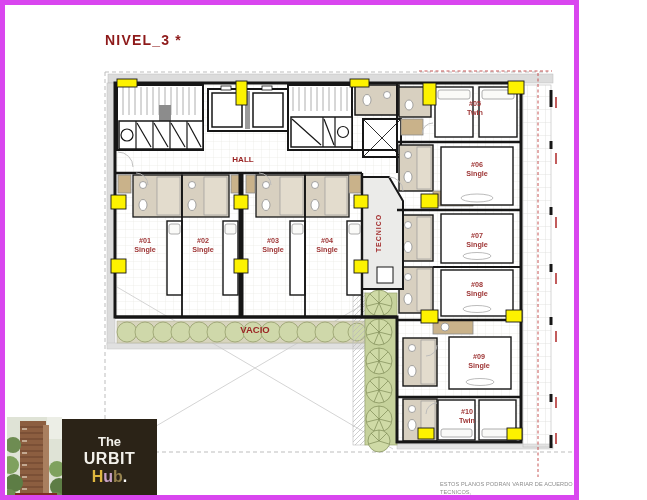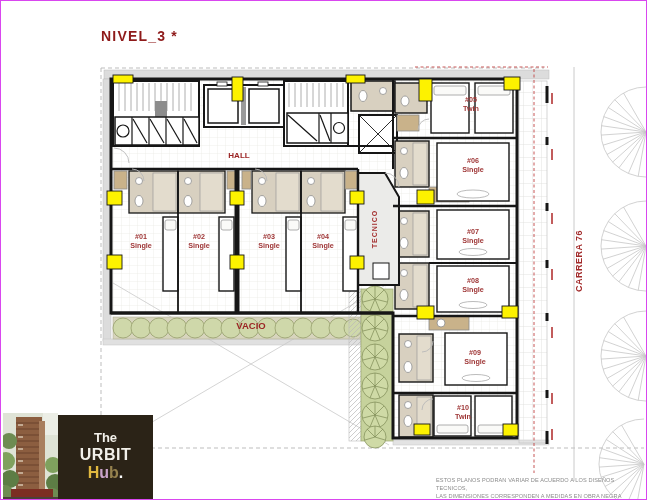--- a/index.html
+++ b/index.html
@@ -1,16 +1,16 @@
 <!DOCTYPE html>
 <html><head>
 <meta charset="utf-8">
 <style>
   html,body{margin:0;padding:0;background:#ffffff;}
-  #page{position:relative;width:647px;height:500px;background:#ffffff;border:1px solid #d946ef;box-sizing:border-box;overflow:hidden;font-family:"Liberation Sans",sans-serif;}
+  #page{position:relative;width:579px;height:500px;background:#ffffff;border:5px solid #d946ef;box-sizing:border-box;overflow:hidden;font-family:"Liberation Sans",sans-serif;}
   #plan-svg{position:absolute;left:0;top:0;}
   .logo{position:absolute;left:2px;top:412px;display:flex;align-items:stretch;}
   .logo-art{width:55px;height:86px;overflow:hidden;}
   .logo-box{width:95px;height:84px;background:#2b2317;color:#f2f0ea;display:flex;flex-direction:column;justify-content:center;align-items:center;margin-top:2px;}
   .logo-line1{font-size:13px;font-weight:bold;line-height:1.15;}
   .logo-line2{font-size:16px;font-weight:bold;letter-spacing:.5px;line-height:1.15;}
   .logo-line3{font-size:16px;font-weight:bold;line-height:1.15;}
   .hub-h{color:#e0b83f;} .hub-u{color:#c9a3c9;} .hub-b{color:#96824e;} .hub-dot{color:#fdfdfd;}
   .disclaimer{position:absolute;left:435px;top:476px;width:210px;font-size:5.6px;color:#8c8c8c;line-height:1.4;letter-spacing:.1px;}
 </style>

